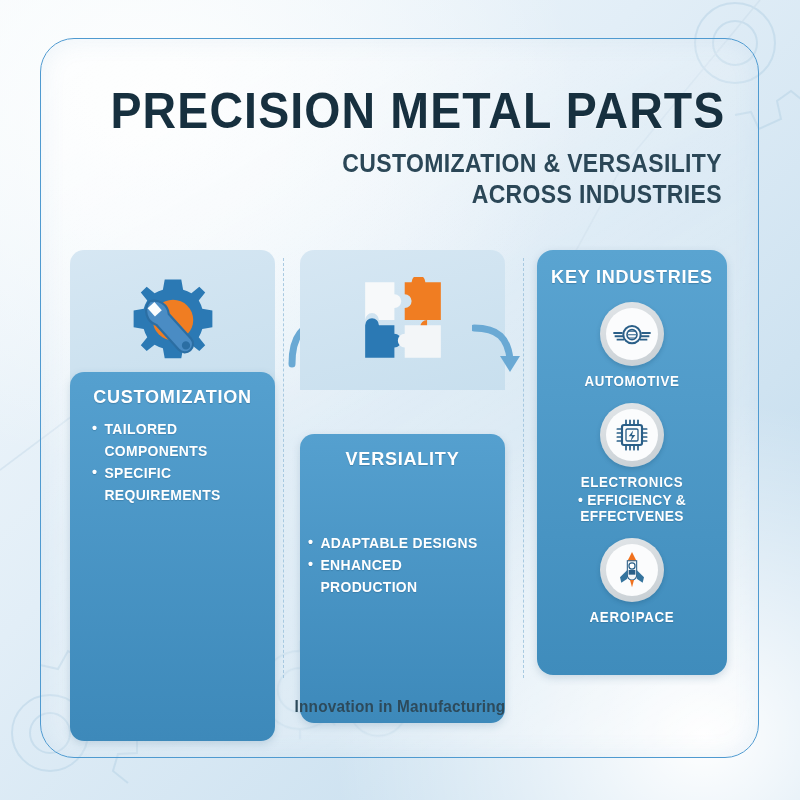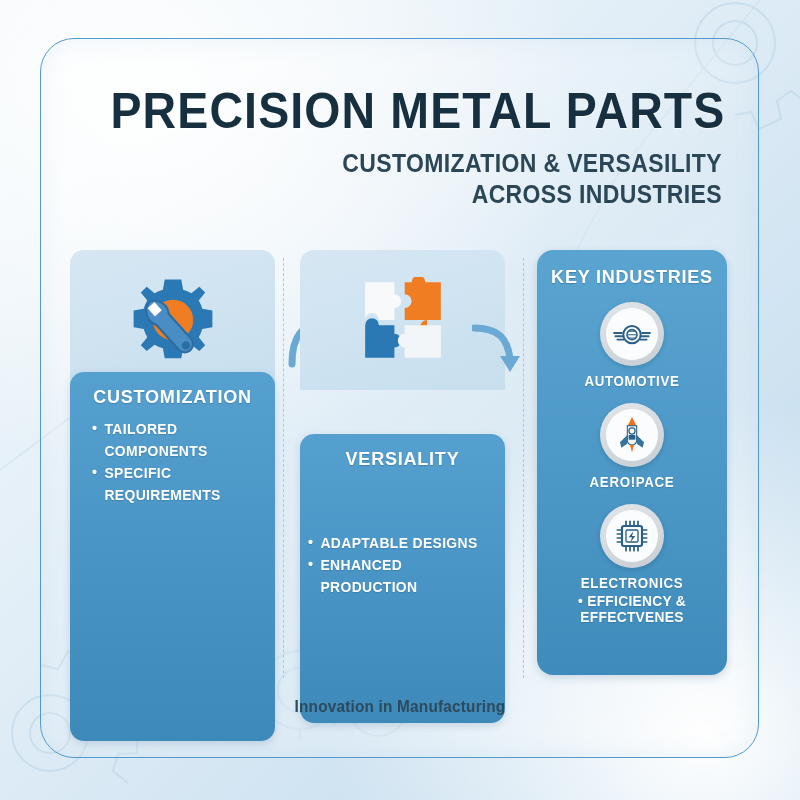--- a/index.html
+++ b/index.html
@@ -322,52 +322,52 @@
             </svg>
           </div>
         </div>
         <div class="industry-label">AUTOMOTIVE</div>
       </div>
 
       <div class="industry">
         <div class="badge">
           <div class="badge-inner">
             <svg width="40" height="40" viewBox="0 0 60 60">
-              <path d="M30 3 L37 17 H23 Z" fill="#f0711e"></path>
-              <path d="M23 16 h14 v22 a7 7 0 0 1-7 7 a7 7 0 0 1-7-7 z" fill="#f2f5f7" stroke="#2a5f88" stroke-width="1.6"></path>
-              <circle cx="30" cy="24" r="4.6" fill="#ffffff" stroke="#2a5f88" stroke-width="1.8"></circle>
-              <rect x="25" y="30" width="10" height="7" fill="#2a5f88"></rect>
-              <path d="M23 30 L12 41 L14 49 L23 43 Z" fill="#35749e"></path>
-              <path d="M37 30 L48 41 L46 49 L37 43 Z" fill="#35749e"></path>
-              <path d="M27 45 h6 l-3 11 z" fill="#f0711e"></path>
-            </svg>
-          </div>
-        </div>
-        <div class="industry-label">AERO!PACE</div>
-      </div>
-
-      <div class="industry">
-        <div class="badge">
-          <div class="badge-inner">
-            <svg width="40" height="40" viewBox="0 0 60 60">
               <rect x="15" y="15" width="30" height="30" rx="3" fill="none" stroke="#2a5f88" stroke-width="3.2"></rect>
               <rect x="21" y="21" width="18" height="18" rx="2" fill="none" stroke="#2a5f88" stroke-width="2"></rect>
               <g stroke="#2a5f88" stroke-width="2.6" stroke-linecap="round">
                 <path d="M21 15 V8 M27 15 V8 M33 15 V8 M39 15 V8"></path>
                 <path d="M21 45 V52 M27 45 V52 M33 45 V52 M39 45 V52"></path>
                 <path d="M15 21 H8 M15 27 H8 M15 33 H8 M15 39 H8"></path>
                 <path d="M45 21 H52 M45 27 H52 M45 33 H52 M45 39 H52"></path>
               </g>
               <path d="M32 23 L25 32 h5 l-2 7 7-9 h-5 z" fill="#2a5f88"></path>
             </svg>
           </div>
         </div>
         <div class="industry-label">ELECTRONICS</div>
         <ul id="industries-bullets">
           <li>EFFICIENCY &amp; EFFECTVENES</li>
         </ul>
       </div>
+
+      <div class="industry">
+        <div class="badge">
+          <div class="badge-inner">
+            <svg width="40" height="40" viewBox="0 0 60 60">
+              <path d="M30 3 L37 17 H23 Z" fill="#f0711e"></path>
+              <path d="M23 16 h14 v22 a7 7 0 0 1-7 7 a7 7 0 0 1-7-7 z" fill="#f2f5f7" stroke="#2a5f88" stroke-width="1.6"></path>
+              <circle cx="30" cy="24" r="4.6" fill="#ffffff" stroke="#2a5f88" stroke-width="1.8"></circle>
+              <rect x="25" y="30" width="10" height="7" fill="#2a5f88"></rect>
+              <path d="M23 30 L12 41 L14 49 L23 43 Z" fill="#35749e"></path>
+              <path d="M37 30 L48 41 L46 49 L37 43 Z" fill="#35749e"></path>
+              <path d="M27 45 h6 l-3 11 z" fill="#f0711e"></path>
+            </svg>
+          </div>
+        </div>
+        <div class="industry-label">AERO!PACE</div>
+      </div>
     </div>
   </div>
 
   <div id="footer">Innovation in Manufacturing</div>
 
 </div>
 
 </body></html>

